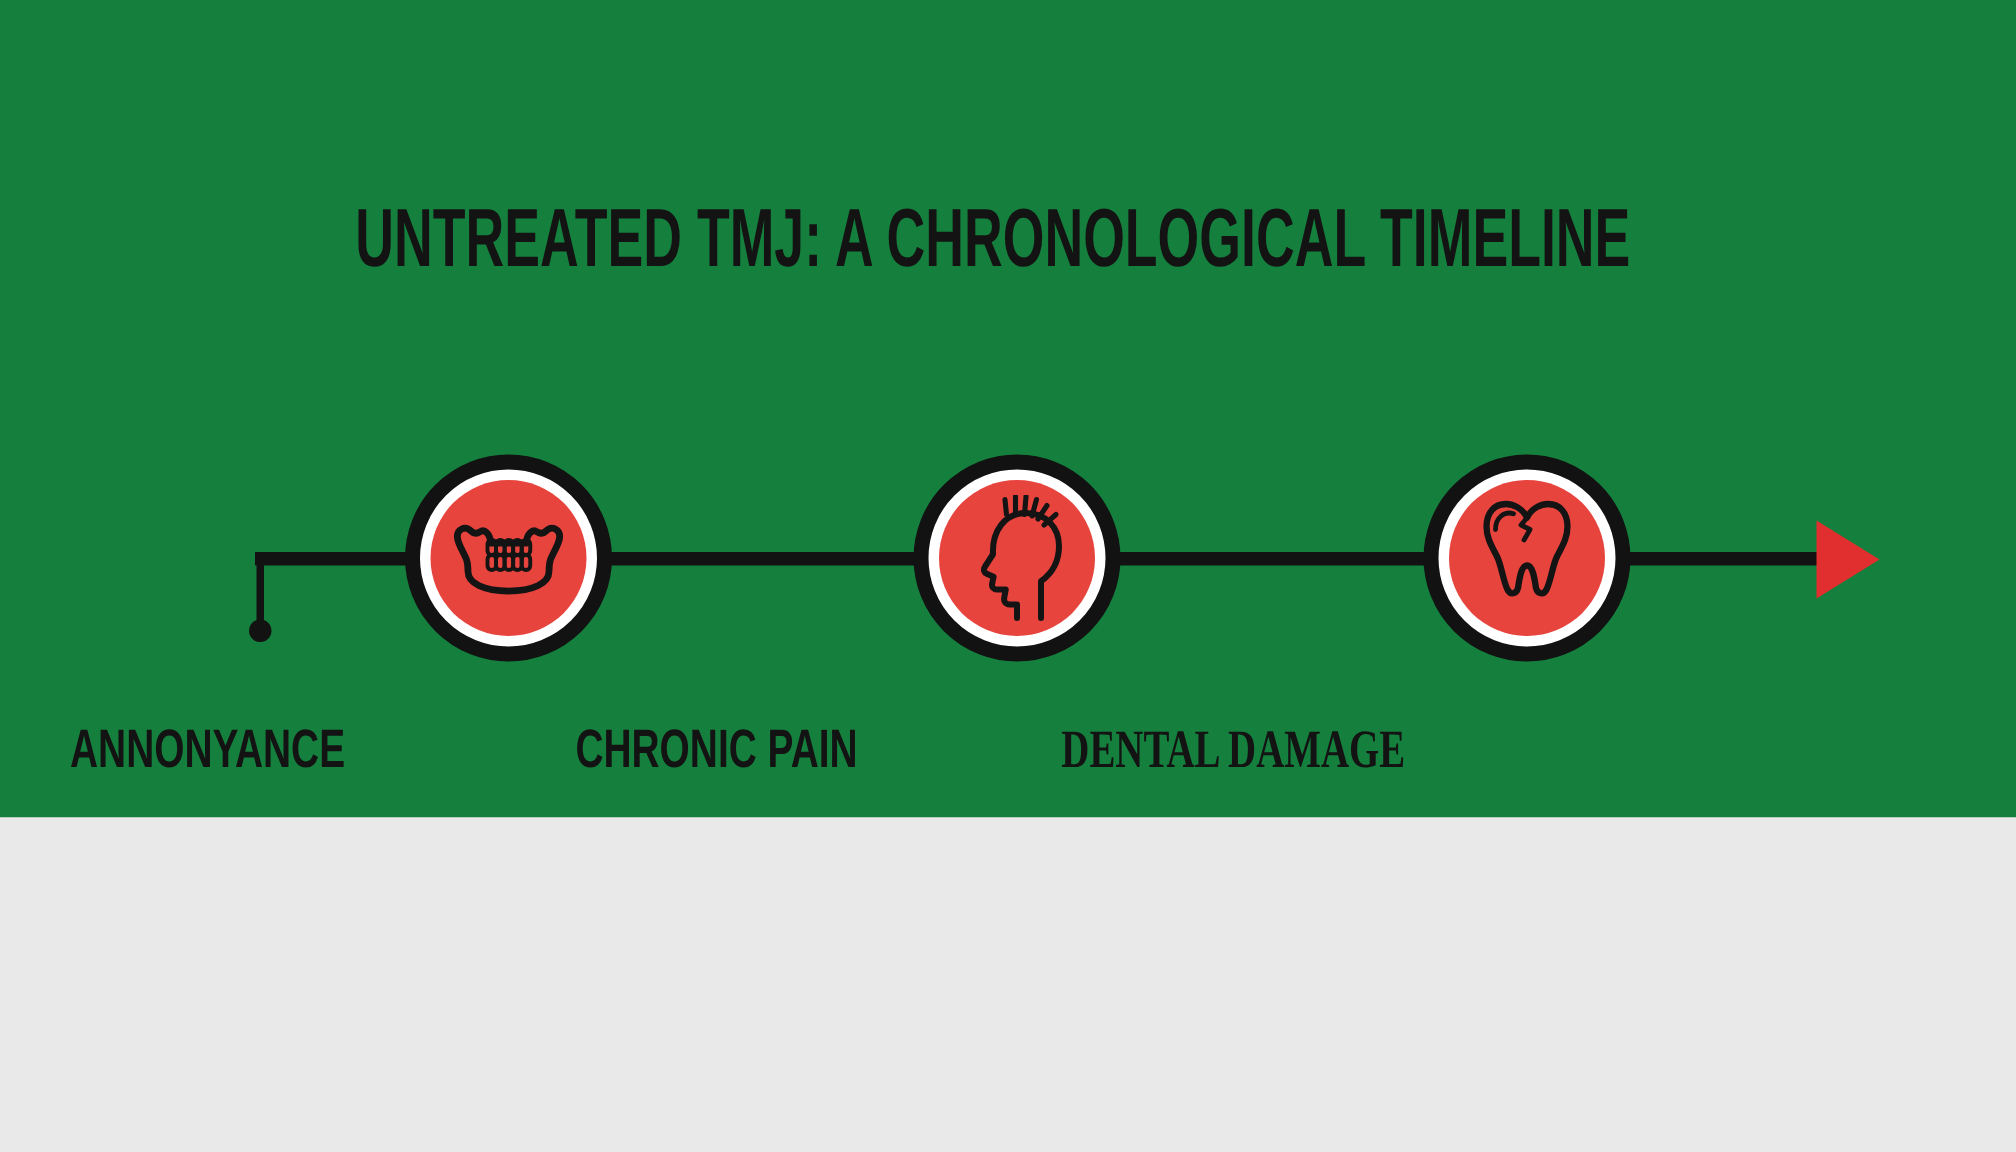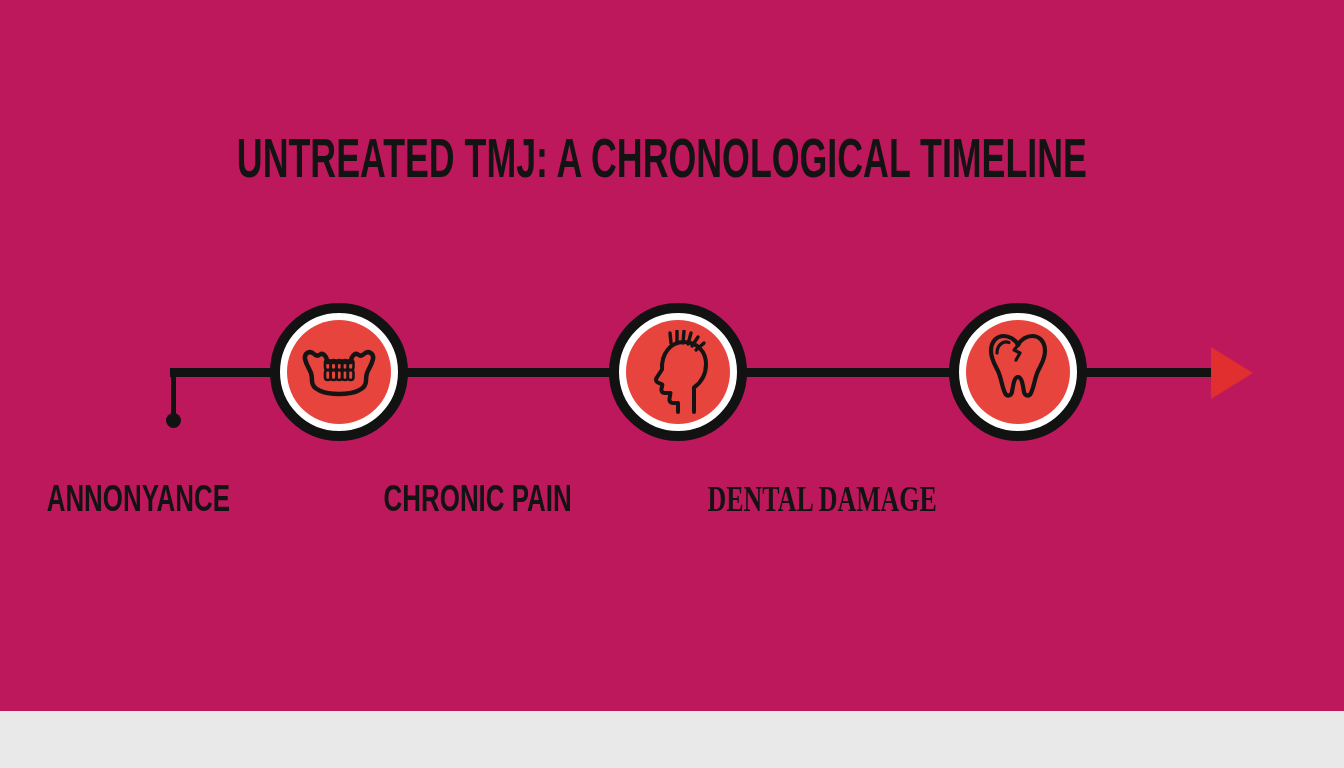--- a/index.html
+++ b/index.html
@@ -4,22 +4,22 @@
 <style>
   html, body {
     margin: 0;
     padding: 0;
     background: #e9e9e9;
     font-family: "Liberation Sans", sans-serif;
   }
   .canvas {
     position: relative;
     width: 1344px;
-    height: 711px;
-    background: #be185d;
+    height: 545px;
+    background: #15803d;
     overflow: hidden;
   }
 
   
   .title-wrap {
     position: absolute;
     left: -20px;
     right: 0;
     top: 126px;
     text-align: center;

